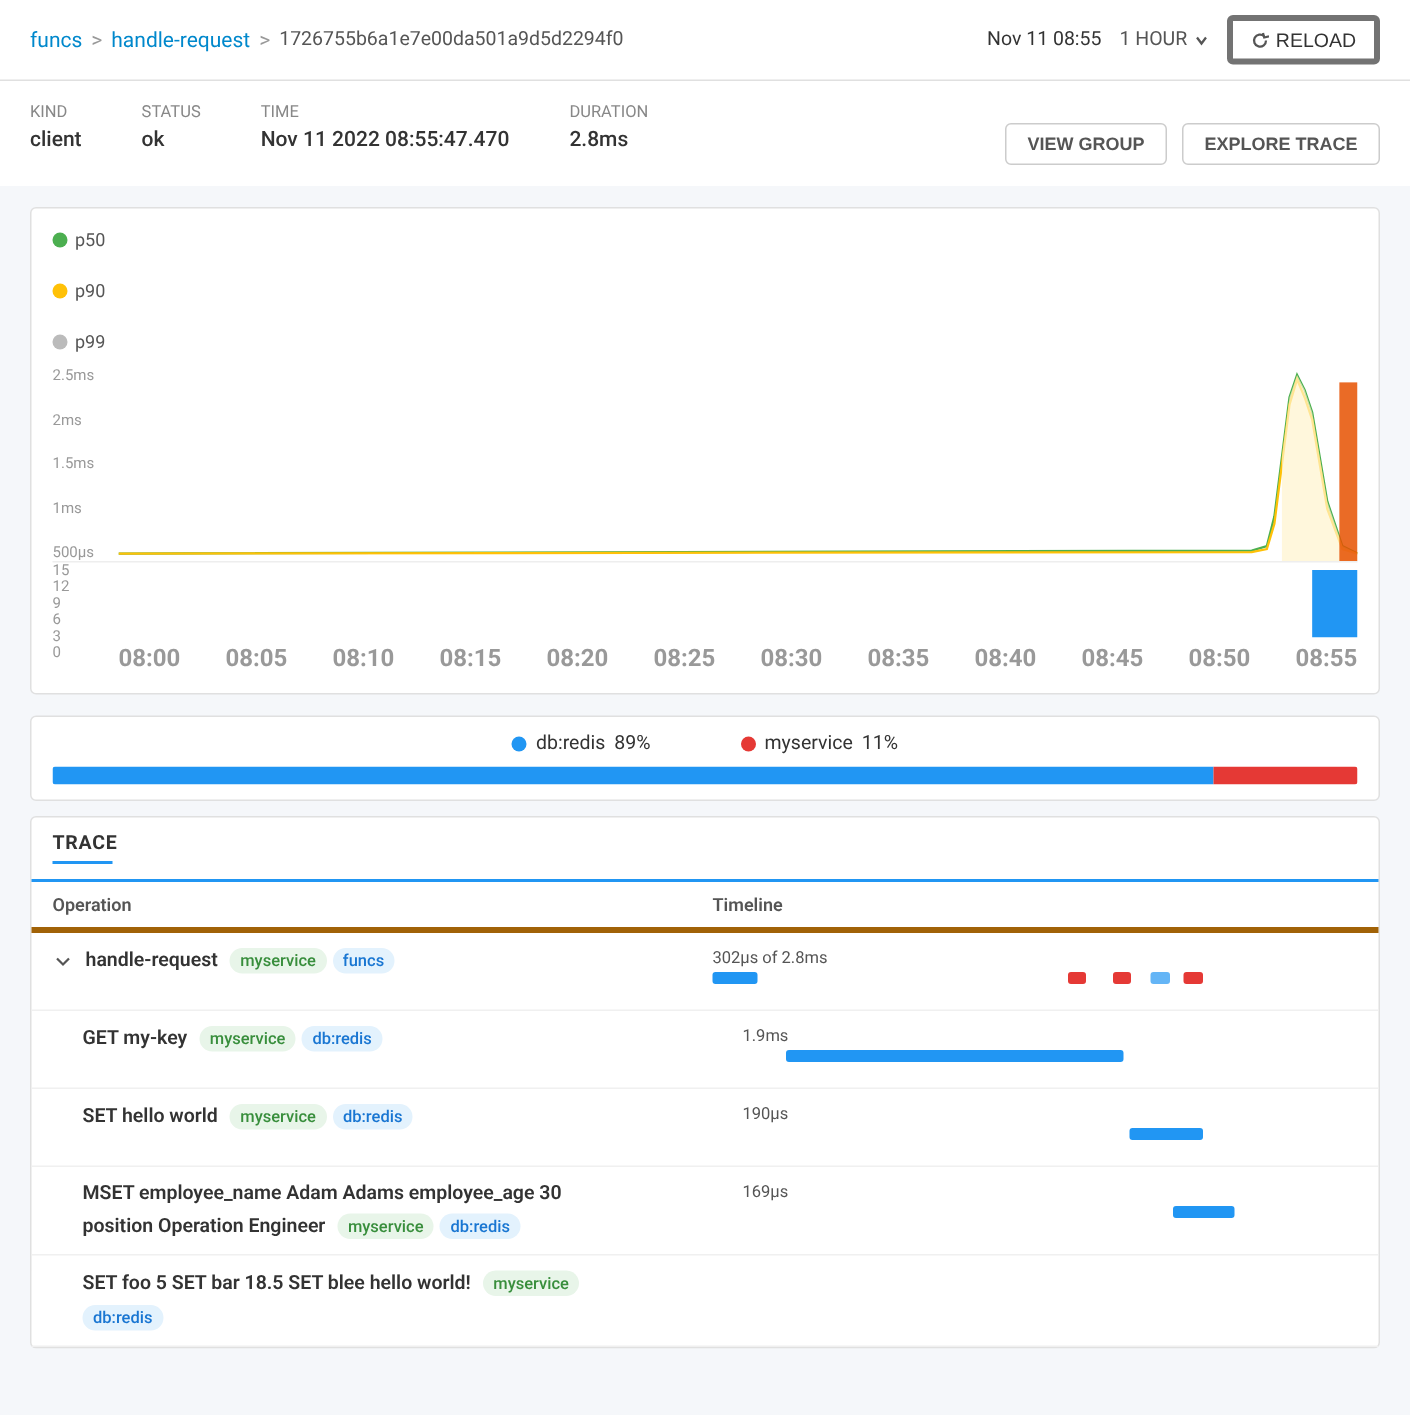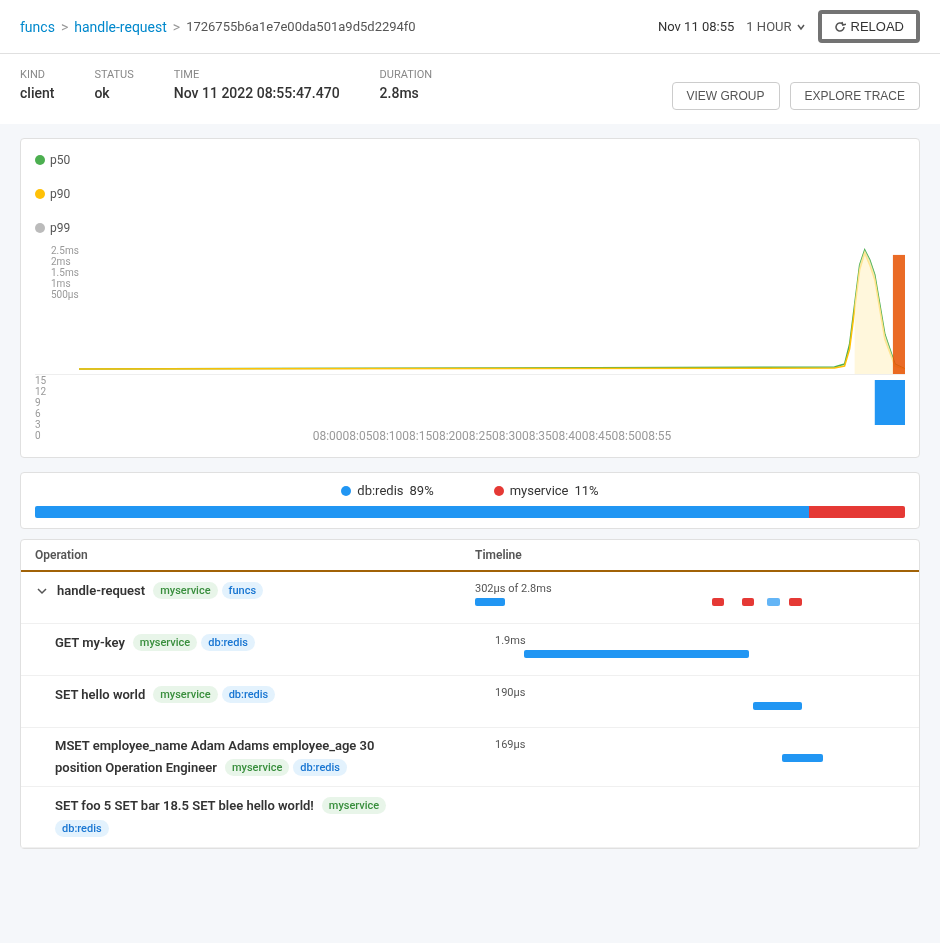--- a/index.html
+++ b/index.html
@@ -84,21 +84,21 @@
       margin-top: 14px;
     }
     .btn-action {
       border: 1px solid #ccc;
       border-radius: 4px;
       padding: 6px 14px;
       background: #fff;
       cursor: pointer;
       font-size: 12px;
       color: #555;
-      font-weight: 400;
+      font-weight: 700;
     }
 
     
     .chart-section {
       margin: 14px 20px;
       background: #fff;
       border: 1px solid #e0e0e0;
       border-radius: 4px;
       padding: 14px;
     }
@@ -133,26 +133,27 @@
       height: 130px;
       position: relative;
       border-bottom: 1px solid #eee;
     }
     .chart-bottom {
       height: 50px;
       position: relative;
     }
     .y-labels-top {
       position: absolute;
-      left: 16px;
+      left: 0;
       top: 0;
       height: 100%;
       width: 42px;
       display: flex;
       flex-direction: column;
+      justify-content: space-between;
       font-size: 10px;
       color: #999;
     }
     .y-labels-bottom {
       position: absolute;
       left: 0;
       top: 0;
       height: 100%;
       width: 20px;
       display: flex;
@@ -170,25 +171,26 @@
     }
     .chart-plot-bottom {
       position: absolute;
       left: 44px;
       right: 0;
       top: 0;
       bottom: 0;
     }
     .x-axis {
       display: flex;
-      justify-content: center;
+      justify-content: space-between;
       margin-left: 44px;
-      font-size: 12px;
+      font-size: 16px;
       color: #999;
       margin-top: 4px;
+      font-weight: bold;
     }
 
     
     .pie-bar-section {
       margin: 0 20px 10px 20px;
       background: #fff;
       border: 1px solid #e0e0e0;
       border-radius: 4px;
       padding: 10px 14px;
     }
@@ -247,21 +249,21 @@
     .trace-title-underline {
       width: 40px;
       height: 2px;
       background: #2196F3;
       margin-top: 4px;
     }
 
     .trace-table-header {
       display: flex;
       padding: 8px 14px;
-      border-bottom: 2px solid #a16207;
+      border-bottom: 4px solid #a16207;
       font-weight: 600;
       color: #555;
       font-size: 12px;
     }
     .col-operation { flex: 0 0 440px; }
     .col-timeline { flex: 1; }
 
     .trace-row {
       display: flex;
       align-items: flex-start;
@@ -474,20 +476,24 @@
       <span>11%</span>
     </div>
   </div>
   <div class="percent-bar">
     <div class="percent-bar-blue" style="width: 89%"></div>
     <div class="percent-bar-red" style="width: 11%"></div>
   </div>
 </div>
 
 <div class="trace-section">
+  <div class="trace-header">
+    <span class="trace-title">TRACE</span>
+    <div class="trace-title-underline"></div>
+  </div>
   <div class="trace-table-header">
     <div class="col-operation">Operation</div>
     <div class="col-timeline">Timeline</div>
   </div>
 
   <div class="trace-row">
     <div class="trace-row-op col-operation">
       <div class="op-name-wrap">
         <svg class="chevron-icon" viewBox="0 0 14 14">
           <path d="M3 5 L7 9 L11 5" stroke="#555" stroke-width="1.5" fill="none"></path>

